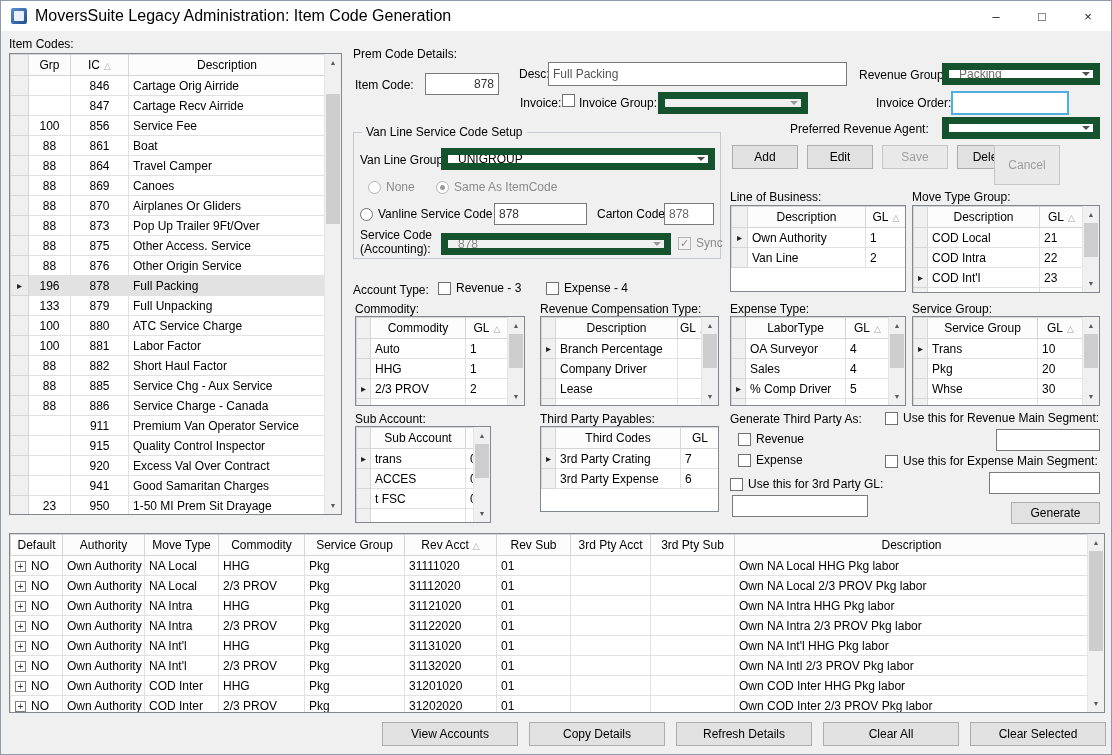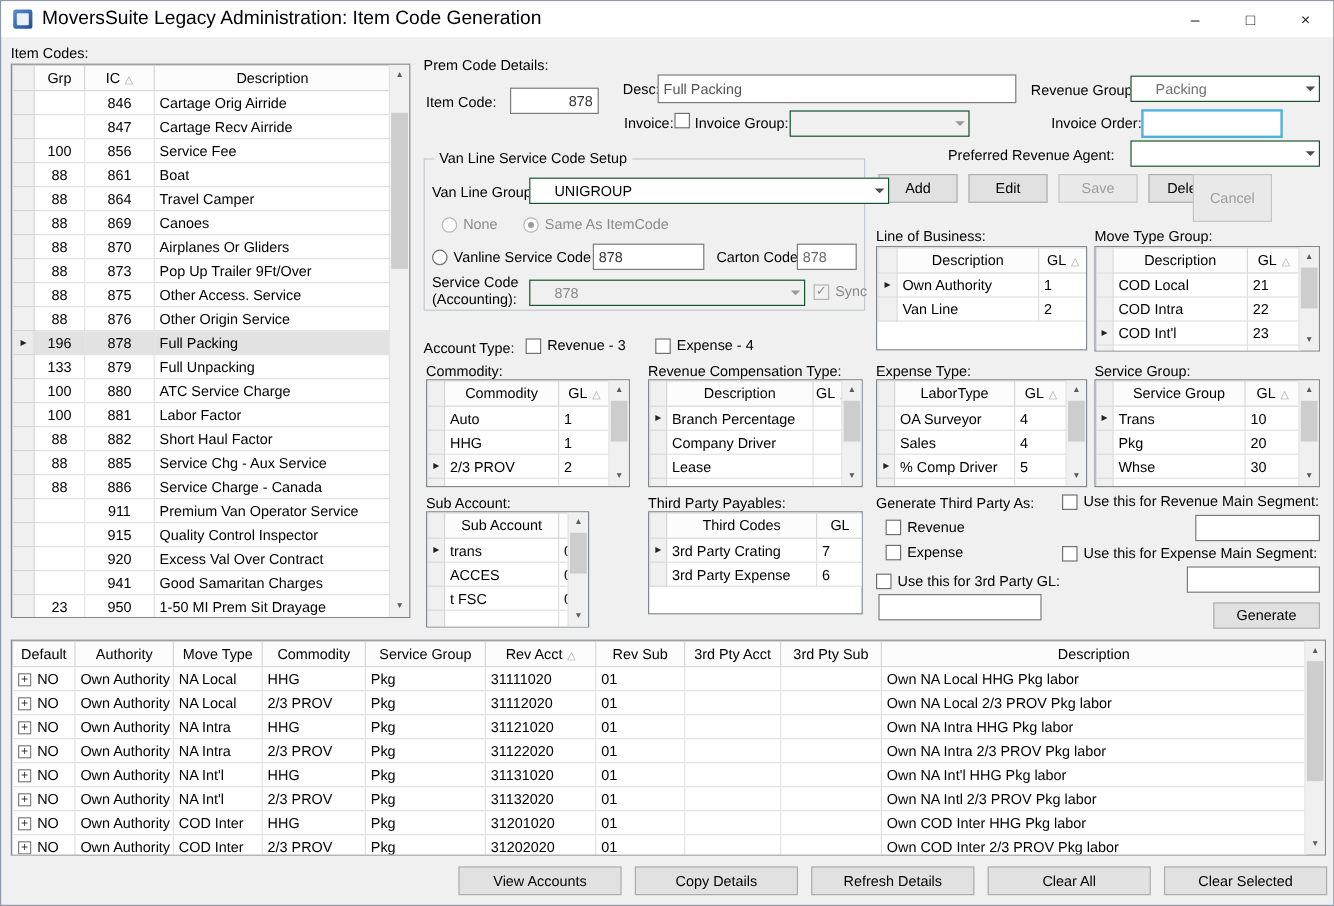--- a/index.html
+++ b/index.html
@@ -9,21 +9,21 @@
 .app-icon{width:16px;height:16px;margin:0 8px 0 10px;background:linear-gradient(135deg,#5a8fd0,#1d4f91);border-radius:2px;position:relative;flex:0 0 auto}
 .app-icon::after{content:"";position:absolute;left:3px;top:3px;right:3px;bottom:3px;background:#eaf1fa;border-radius:1px}
 .title-text{font-size:16px;white-space:nowrap}
 .win-btns{position:absolute;right:0;top:0;height:30px;display:flex}
 .win-btn{width:46px;height:30px;display:flex;align-items:center;justify-content:center;font-size:13px;color:#1a1a1a}
 .label{position:absolute;white-space:nowrap;line-height:14px}
 .prelines{white-space:pre-line}
 .tbx{position:absolute;border:1px solid #7a7a7a;background:#fff;font:inherit;font-size:12px;padding:1px 4px;color:#333}
 .tbx.right{text-align:right}
 .tbx.focused{border:2px solid #4fb0df;padding:0 3px}
-.combo{position:absolute;border:1px solid #14532d;background:#fff;display:flex;align-items:center;justify-content:space-between;padding-left:20px;overflow:hidden}
+.combo{position:absolute;border:7px solid #14532d;background:#fff;display:flex;align-items:center;justify-content:space-between;padding-left:10px;overflow:hidden}
 .combo .txt{overflow:hidden;white-space:nowrap;color:#000}
 .combo .txt.graytext{color:#6f6f6f}
 .combo .arrow{width:15px;height:100%;display:flex;align-items:center;justify-content:center;flex:0 0 auto}
 .combo .arrow::after{content:"";border-left:4px solid transparent;border-right:4px solid transparent;border-top:4px solid #4d4d4d}
 .combo.disabled{background:#f0f0f0}
 .combo.disabled .txt{color:#8a8a8a}
 .combo.disabled .arrow::after{border-top-color:#9a9a9a}
 .btn{position:absolute;background:#e1e1e1;border:1px solid #adadad;font-size:12px;display:flex;align-items:center;justify-content:center;color:#000}
 .btn.disabled{color:#9d9d9d;border-color:#c6c6c6;background:#e9e9e9}
 .groupbox{position:absolute;border:1px solid #c3c9cf}
@@ -252,21 +252,21 @@
 
   <div class="btn" style="left:731px;top:144px;width:66px;height:24px">Add</div>
   <div class="btn" style="left:806px;top:144px;width:66px;height:24px">Edit</div>
   <div class="btn disabled" style="left:881px;top:144px;width:66px;height:24px">Save</div>
   <div class="btn" style="left:956px;top:144px;width:66px;height:24px">Delete</div>
   <div class="btn disabled" style="left:993px;top:144px;width:66px;height:40px">Cancel</div>
 
   <div class="groupbox" style="left:352px;top:131px;width:368px;height:127px">
     <div class="gb-title">Van Line Service Code Setup</div>
     <div class="label" style="left:6px;top:20px">Van Line Group:</div>
-    <div class="combo" style="left:87px;top:15px;width:300px;height:22px">
+    <div class="combo" style="left:87px;top:15px;width:274px;height:22px">
       <span class="txt">UNIGROUP</span>
       <span class="arrow"></span>
     </div>
     <div class="radio" style="left:14px;top:47px">
       <span class="rb disabled"></span>
       <span class="gray">None</span>
     </div>
     <div class="radio" style="left:82px;top:47px">
       <span class="rb on disabled"></span>
       <span class="gray">Same As ItemCode</span>

